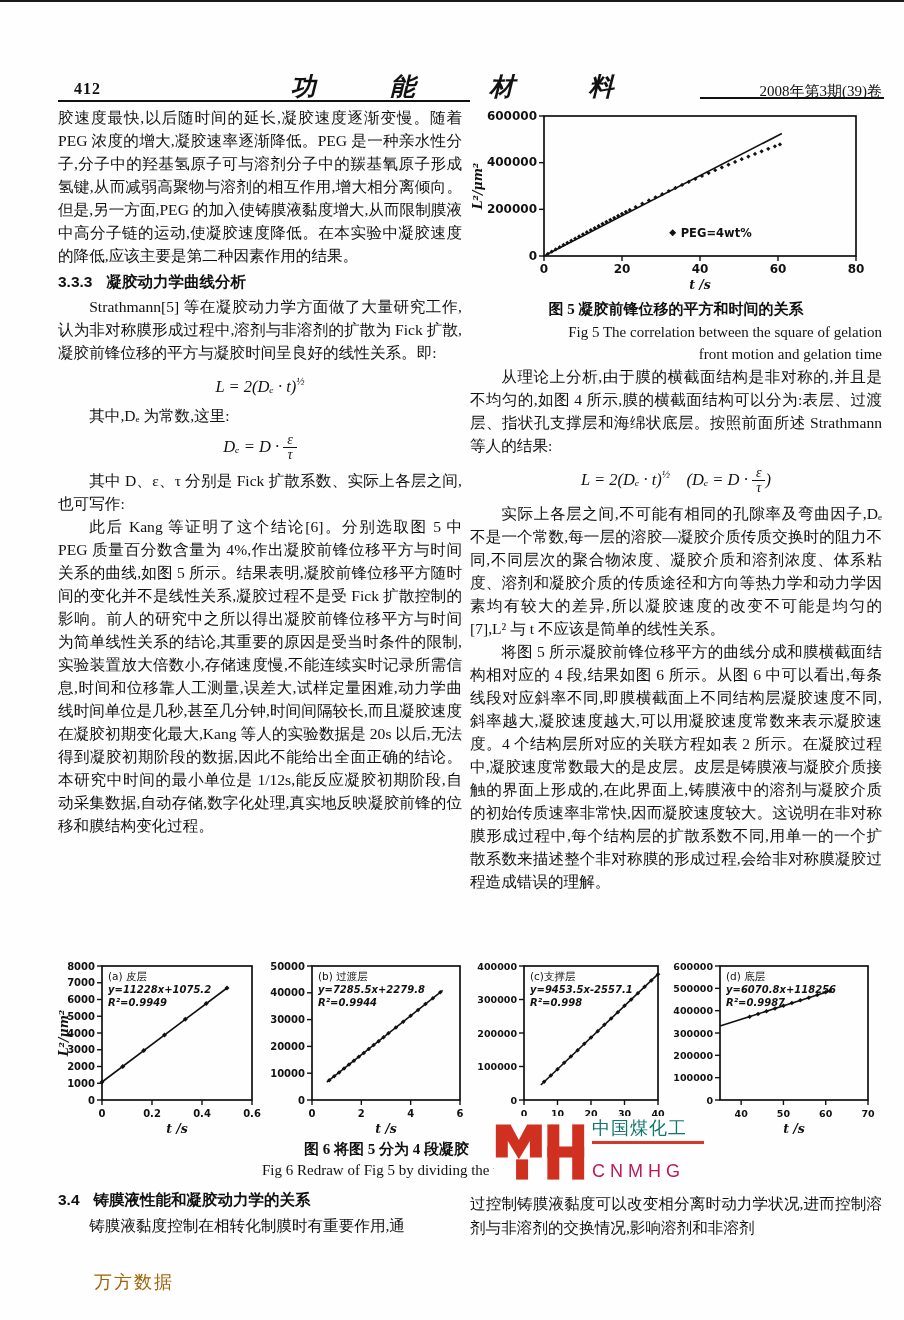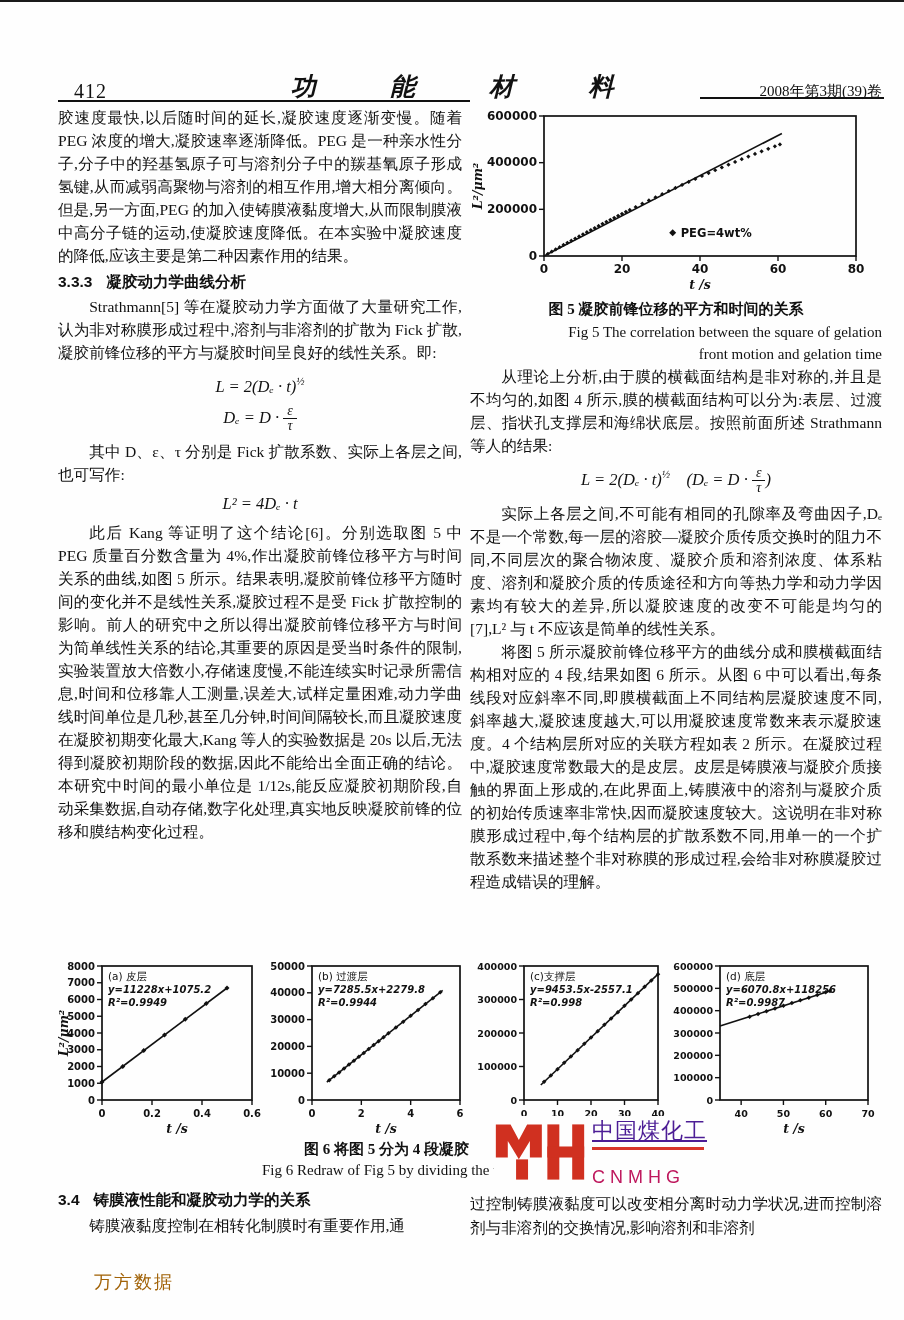--- a/index.html
+++ b/index.html
@@ -1,20 +1,20 @@
 <!DOCTYPE html>
 <html><head>
 <meta charset="utf-8">
 <style>
   html,body{margin:0;padding:0;background:#e8e8e8;}
   #page{position:relative;width:904px;height:1320px;background:#fefefe;margin:0 auto;overflow:hidden;
         font-family:"Liberation Serif","DejaVu Serif",serif;color:#111;}
   .topedge{position:absolute;left:0;top:0;width:904px;height:2px;background:#1a1a1a;}
   
-  .pagenum{position:absolute;left:74px;top:80px;font-size:20px;font-weight:400;letter-spacing:1px;}
+  .pagenum{position:absolute;left:74px;top:80px;font-size:16px;font-weight:700;letter-spacing:1px;}
   .jtitle{position:absolute;left:0;top:70px;width:904px;text-align:center;font-size:25px;font-weight:700;
           font-style:italic;letter-spacing:34px;text-indent:34px;font-family:"Liberation Serif",serif;}
   .issue{position:absolute;right:22px;top:82px;font-size:15px;}
   .rule-l{position:absolute;left:58px;top:100px;width:412px;height:2px;background:#111;}
   .rule-r{position:absolute;left:700px;top:97px;width:184px;height:2px;background:#111;}
   
   .col{position:absolute;top:106px;font-size:15.6px;line-height:23px;text-align:justify;}
   .col-left{left:58px;width:404px;}
   .col-right{left:470px;width:412px;}
   .para{text-indent:2em;margin:0;}
@@ -37,21 +37,21 @@
   .fig6cap-zh{position:absolute;left:304px;top:1140px;font-weight:700;font-size:15px;}
   .fig6cap-en{position:absolute;left:262px;top:1162px;font-size:15px;}
   
   .sec34{position:absolute;left:58px;top:1188px;width:404px;font-size:15.6px;line-height:24px;text-align:justify;}
   .sec34 .h3{margin:0 0 2px 0;}
   .botright{position:absolute;left:470px;top:1192px;width:412px;font-size:15.6px;line-height:24px;text-align:justify;}
   
   .wm{position:absolute;left:494px;top:1116px;width:216px;height:74px;background:#fefefe;z-index:6;display:flex;align-items:flex-start;}
   .wm-logo{width:92px;height:64px;margin-top:4px;flex:none;}
   .wm-text{margin-left:6px;}
-  .wm-line1{font-family:"Liberation Sans","DejaVu Sans",sans-serif;font-size:22px;color:#4c1d95;letter-spacing:1px;white-space:nowrap;text-decoration:underline;}
+  .wm-line1{font-family:"Liberation Sans","DejaVu Sans",sans-serif;font-size:18px;color:#0f766e;letter-spacing:1px;white-space:nowrap;}
   .wm-underline{width:112px;height:2.5px;background:#d8362a;margin-top:1px;}
   .wm-line2{font-family:"Liberation Sans","DejaVu Sans",sans-serif;font-size:18px;color:#be185d;letter-spacing:5px;margin-top:17px;}
   
   .wanfang{position:absolute;left:94px;top:1270px;font-size:18px;letter-spacing:2px;color:#a16207;
            font-family:Liberation Sans, sans-serif;}
 </style>
 </head>
 <body>
 
 <div id="page">
@@ -61,23 +61,23 @@
   <div class="jtitle">功 能 材 料</div>
   <div class="issue">2008年第3期(39)卷</div>
   <div class="rule-l"></div>
   <div class="rule-r"></div>
 
   <div class="col col-left">
     <p class="para noindent">胶速度最快,以后随时间的延长,凝胶速度逐渐变慢。随着 PEG 浓度的增大,凝胶速率逐渐降低。PEG 是一种亲水性分子,分子中的羟基氢原子可与溶剂分子中的羰基氧原子形成氢键,从而减弱高聚物与溶剂的相互作用,增大相分离倾向。但是,另一方面,PEG 的加入使铸膜液黏度增大,从而限制膜液中高分子链的运动,使凝胶速度降低。在本实验中凝胶速度的降低,应该主要是第二种因素作用的结果。</p>
     <p class="h3"><span class="hnum">3.3.3</span><span>凝胶动力学曲线分析</span></p>
     <p class="para">Strathmann[5] 等在凝胶动力学方面做了大量研究工作,认为非对称膜形成过程中,溶剂与非溶剂的扩散为 Fick 扩散,凝胶前锋位移的平方与凝胶时间呈良好的线性关系。即:</p>
     <p class="eq"><span>L = 2(Dₑ · t)</span><sup>½</sup></p>
+    <p class="para">其中,Dₑ 为常数,这里:</p>
     <p class="eq"><span>Dₑ = D ·</span> <span class="frac"><span class="num">ε</span><span class="den">τ</span></span></p>
     <p class="para">其中 D、ε、τ 分别是 Fick 扩散系数、实际上各层之间,也可写作:</p>
-    <p class="eq">L² = 4Dₑ · t</p>
     <p class="para">此后 Kang 等证明了这个结论[6]。分别选取图 5 中 PEG 质量百分数含量为 4%,作出凝胶前锋位移平方与时间关系的曲线,如图 5 所示。结果表明,凝胶前锋位移平方随时间的变化并不是线性关系,凝胶过程不是受 Fick 扩散控制的影响。前人的研究中之所以得出凝胶前锋位移平方与时间为简单线性关系的结论,其重要的原因是受当时条件的限制,实验装置放大倍数小,存储速度慢,不能连续实时记录所需信息,时间和位移靠人工测量,误差大,试样定量困难,动力学曲线时间单位是几秒,甚至几分钟,时间间隔较长,而且凝胶速度在凝胶初期变化最大,Kang 等人的实验数据是 20s 以后,无法得到凝胶初期阶段的数据,因此不能给出全面正确的结论。本研究中时间的最小单位是 1/12s,能反应凝胶初期阶段,自动采集数据,自动存储,数字化处理,真实地反映凝胶前锋的位移和膜结构变化过程。</p>
   </div>
 
   <div class="col col-right">
     <div class="chart" id="fig5host"><svg xmlns="http://www.w3.org/2000/svg" width="412" height="190" font-family="DejaVu Sans, sans-serif">
           <rect x="74" y="10" width="312" height="140" fill="none" stroke="#111" stroke-width="1.7"></rect>
           <line x1="69" y1="150" x2="74" y2="150" stroke="#111" stroke-width="1.4"></line>
           <text x="67" y="153.5" text-anchor="end" font-size="12" font-weight="700" fill="#111">0</text>
           <line x1="69" y1="103.33333333333334" x2="74" y2="103.33333333333334" stroke="#111" stroke-width="1.4"></line>
           <text x="67" y="106.83333333333334" text-anchor="end" font-size="12" font-weight="700" fill="#111">200000</text>

